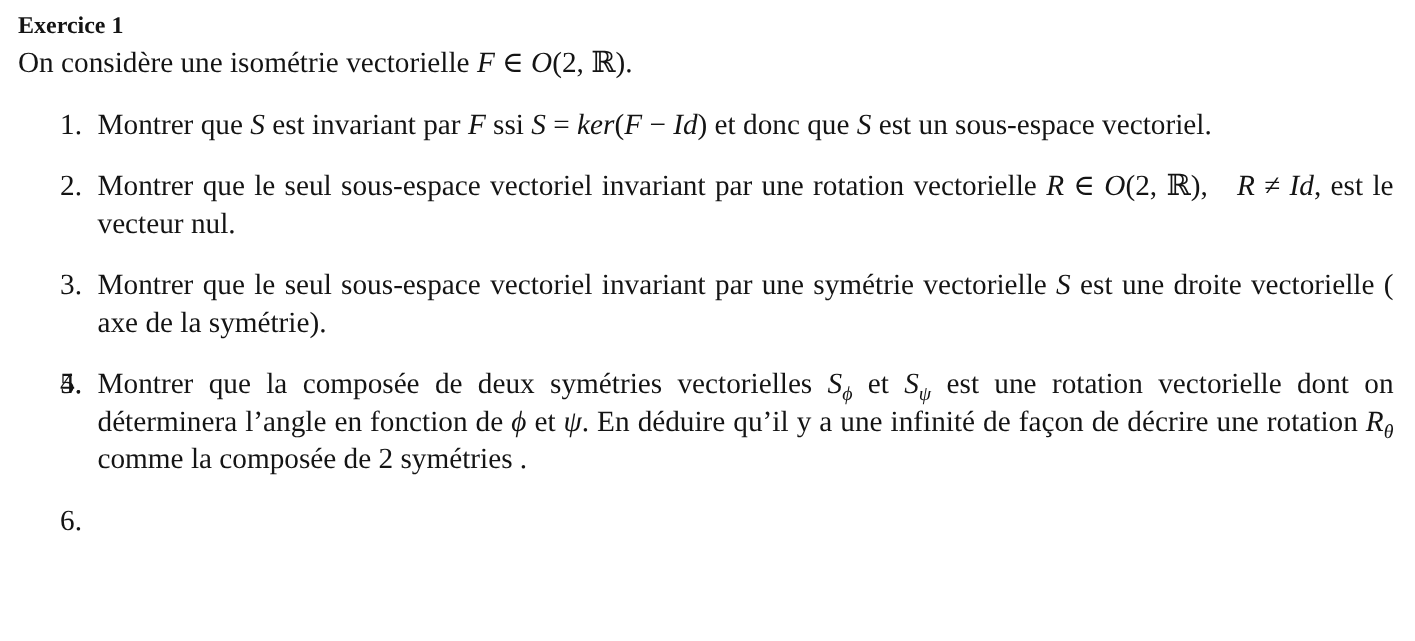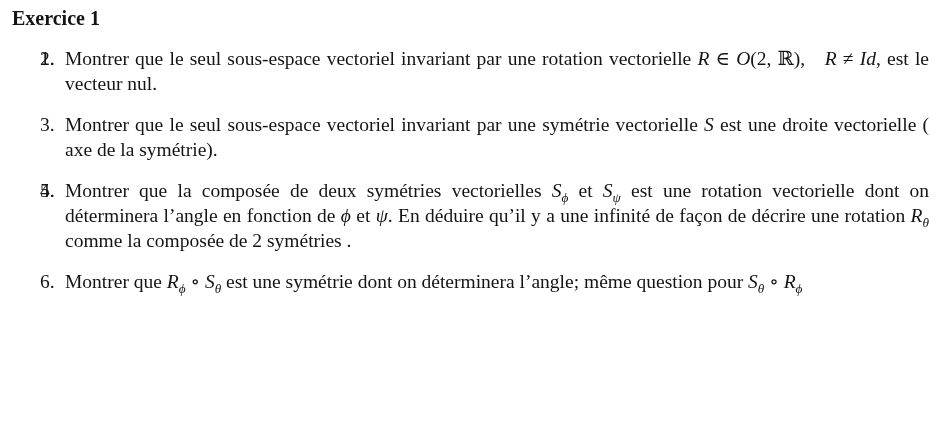--- a/index.html
+++ b/index.html
@@ -14,21 +14,21 @@
     color: #141414;
     font-family: "Liberation Serif", "DejaVu Serif", serif;
     font-size: 19.5px;
     line-height: 25px;
   }
   .sheet {
     padding: 6px 14px 0 12px;
   }
   .title {
     font-weight: bold;
-    font-size: 20px;
+    font-size: 16px;
     line-height: 24px;
   }
   .intro {
     text-align: justify;
     margin: 0 0 4px 0;
   }
   ol.items {
     list-style: none;
     margin: 0;
     padding: 0;
@@ -51,37 +51,38 @@
     font-size: 68%;
     line-height: 0;
     font-style: italic;
   }
 </style>
 </head>
 <body>
 
 <div class="sheet">
   <div class="title">Exercice 1</div>
+  <div class="intro">On considère une isométrie vectorielle <span class="math">F</span> ∈ <span class="math">O</span>(2, ℝ).</div>
   <ol class="items">
     <li>
       <span class="num">1.</span>
+      <span class="txt">Montrer que <span class="math">S</span> est invariant par <span class="math">F</span> ssi <span class="math">S</span> = <span class="math">ker</span>(<span class="math">F</span> − <span class="math">Id</span>) et donc que <span class="math">S</span> est un sous-espace vectoriel.</span>
     </li>
     <li>
       <span class="num">2.</span>
       <span class="txt">Montrer que le seul sous-espace vectoriel invariant par une rotation vectorielle <span class="math">R</span> ∈ <span class="math">O</span>(2, ℝ), <span class="math">R</span> ≠ <span class="math">Id</span>, est le vecteur nul.</span>
     </li>
     <li>
       <span class="num">3.</span>
       <span class="txt">Montrer que le seul sous-espace vectoriel invariant par une symétrie vectorielle <span class="math">S</span> est une droite vectorielle ( axe de la symétrie).</span>
     </li>
     <li>
       <span class="num">4.</span>
     </li>
     <li>
       <span class="num">5.</span>
       <span class="txt">Montrer que la composée de deux symétries vectorielles <span class="math">S<sub>ϕ</sub></span> et <span class="math">S<sub>ψ</sub></span> est une rotation vectorielle dont on déterminera l’angle en fonction de <span class="math">ϕ</span> et <span class="math">ψ</span>. En déduire qu’il y a une infinité de façon de décrire une rotation <span class="math">R<sub>θ</sub></span> comme la composée de 2 symétries .</span>
     </li>
     <li>
       <span class="num">6.</span>
-      <span class="txt">Montrer que <span class="math">R<sub>ϕ</sub></span> ∘ <span class="math">S<sub>θ</sub></span> est une symétrie dont on déterminera l’angle; même question pour <span class="math">S<sub>θ</sub></span> ∘ <span class="math">R<sub>ϕ</sub></span></span>
     </li>
   </ol>
 </div>
 
 </body></html>

